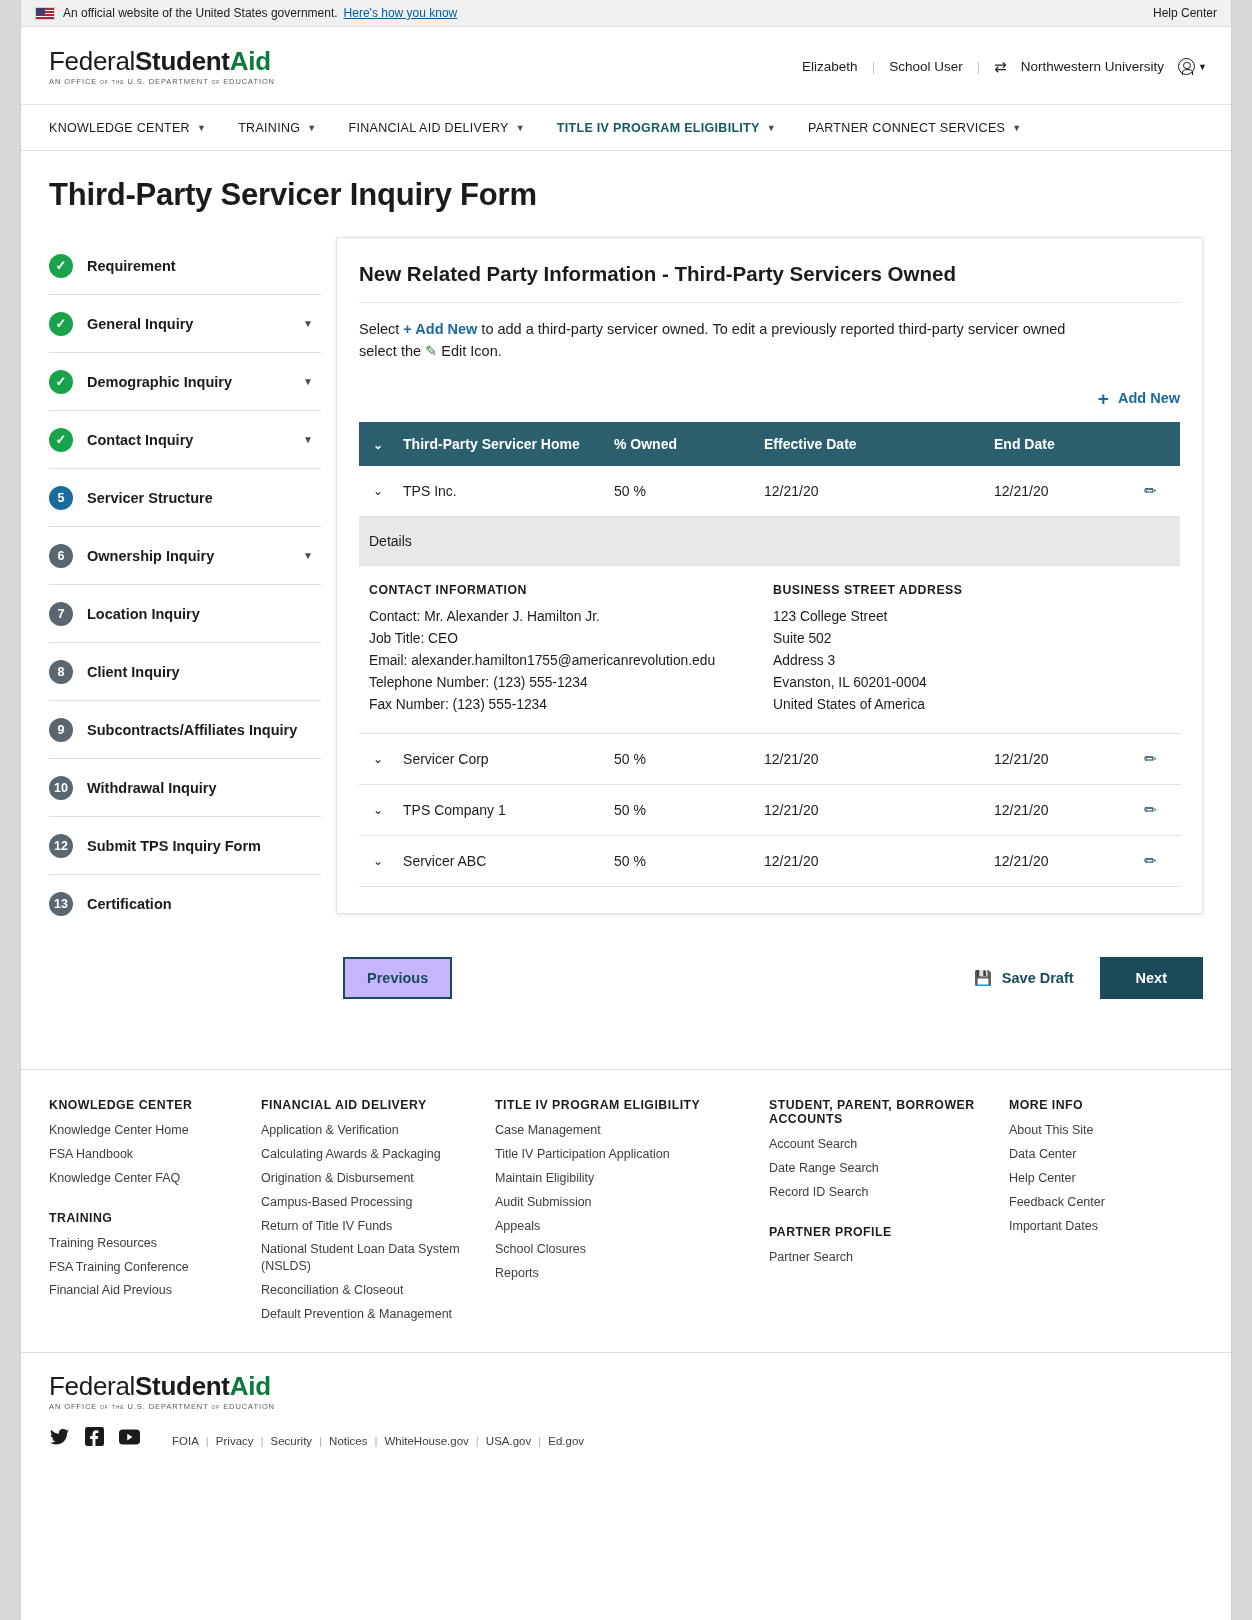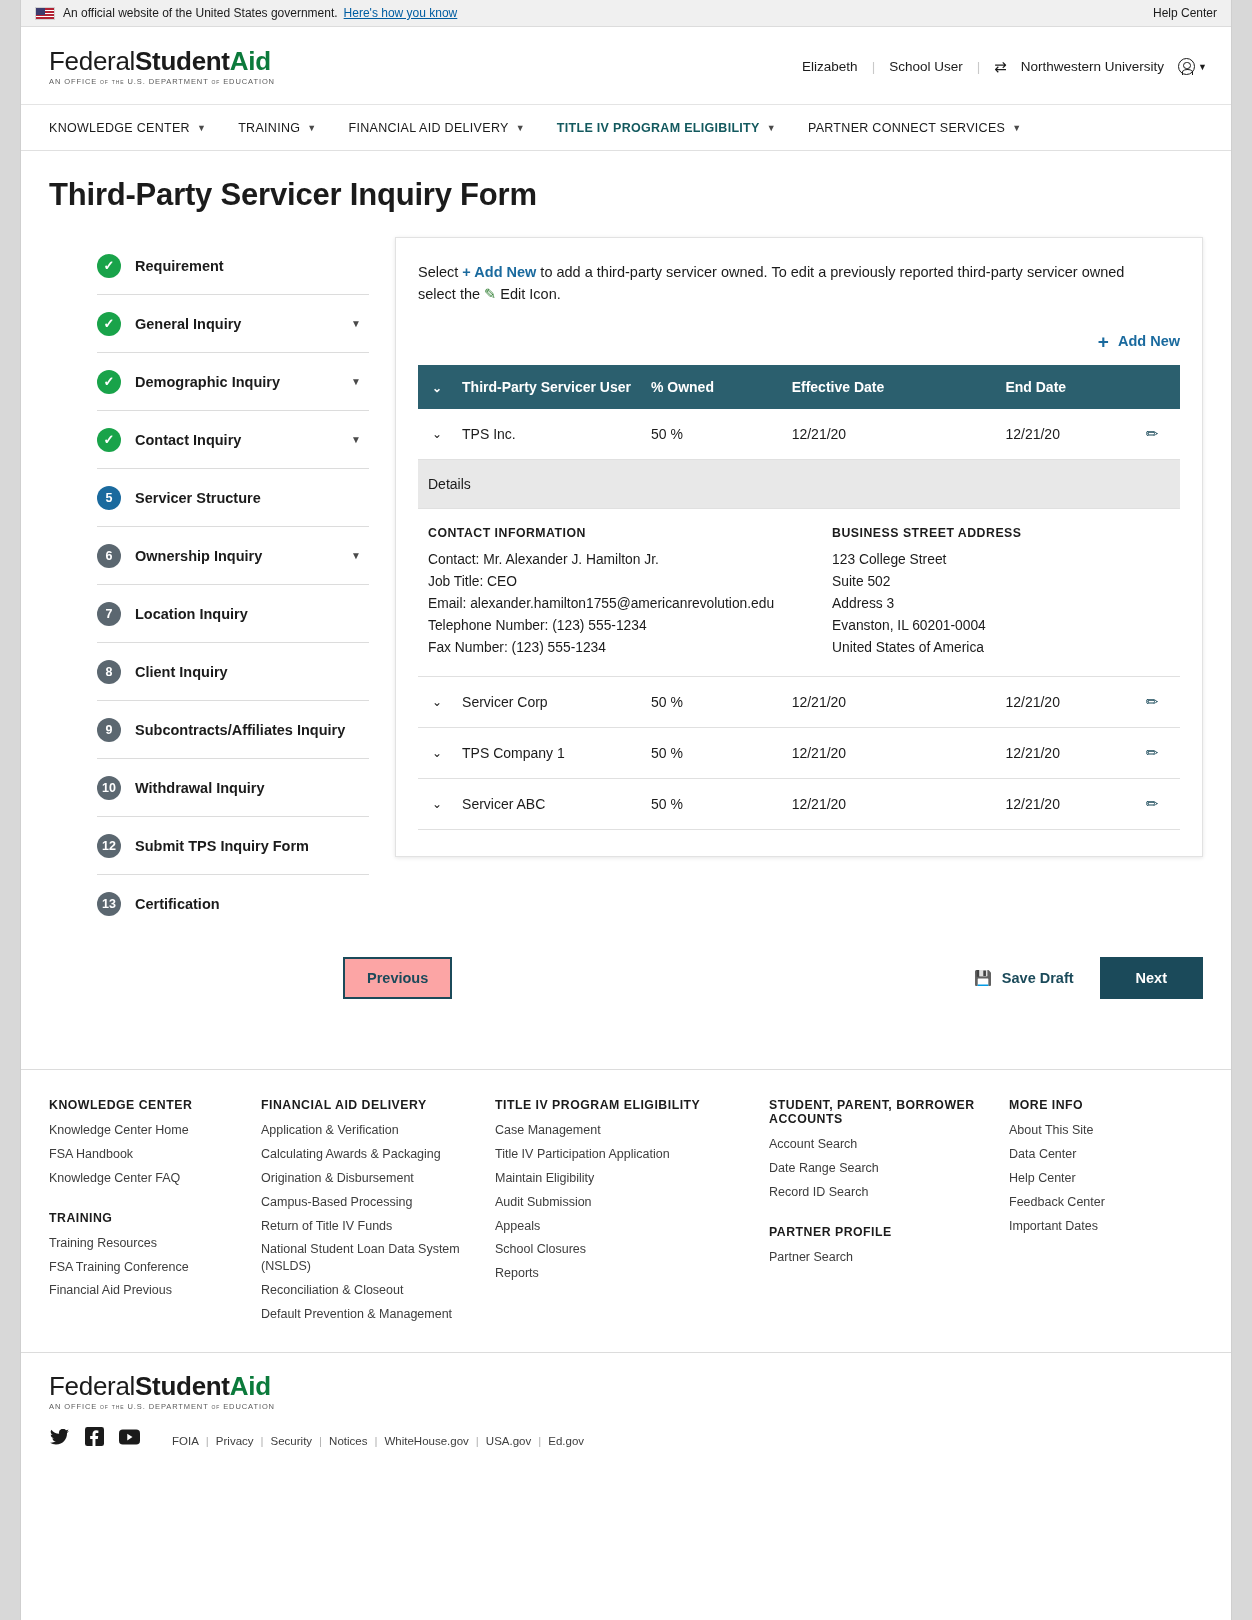--- a/index.html
+++ b/index.html
@@ -107,21 +107,21 @@
   }
   .navitem.active { color: #13595e; font-weight: 700; }
   .navitem .ncaret { font-size: 9px; color: #4a4a4a; }
 
   
   h1.page-title {
     font-size: 31px; font-weight: 700; margin: 26px 0 0 28px; letter-spacing: -0.2px;
   }
 
   
-  .content { display: flex; padding: 24px 28px 0 28px; gap: 26px; margin-left: 48px; }
+  .content { display: flex; padding: 24px 28px 0 28px; gap: 15px; }
 
   
   .stepper { width: 272px; flex-shrink: 0; }
   .step {
     display: flex; align-items: center; gap: 14px;
     height: 58px; border-bottom: 1px solid #dcdcdc;
     cursor: pointer; padding-right: 8px;
   }
   .step:last-child { border-bottom: none; }
   .step .label { font-size: 14.5px; font-weight: 700; flex: 1; }
@@ -194,21 +194,21 @@
     margin: 0 0 8px 0; text-transform: uppercase;
   }
   .details-col .line { margin: 2px 0; }
 
   
   .formactions {
     display: flex; align-items: center;
     margin: 24px 28px 0 322px;
   }
   .btn-prev {
-    border: 2px solid #1b4a5a; color: #1b4a5a; background: #fca5a5;
+    border: 2px solid #1b4a5a; color: #1b4a5a; background: #c4b5fd;
     font-size: 14.5px; font-weight: 700; padding: 11px 22px; cursor: pointer;
   }
   .formactions .spacer { flex: 1; }
   .save-draft {
     display: flex; align-items: center; gap: 9px;
     color: #1b4a5a; font-weight: 700; font-size: 14.5px; cursor: pointer;
     margin-right: 26px;
   }
   .btn-next {
     background: #1b4a5a; color: #fff; border: 2px solid #1b4a5a;
@@ -361,37 +361,38 @@
         <span class="bubble todo">12</span>
         <span class="label">Submit TPS Inquiry Form</span>
       </div>
       <div class="step">
         <span class="bubble todo">13</span>
         <span class="label">Certification</span>
       </div>
     </div>
 
     <div class="card">
+      <h2>New Related Party Information - Third-Party Servicers Owned</h2>
 
       <div class="intro">
         <span>Select </span><span class="addnew-ref">+ Add New</span><span> to add a third-party servicer owned. To edit a previously reported third-party servicer owned select the </span><span class="pencil-inline">✎</span><span> Edit Icon.</span>
       </div>
 
       <div class="addnew-row">
         <div class="addnew">
           <span class="plus">+</span>
           <span>Add New</span>
         </div>
       </div>
 
       <table class="tps">
         <thead>
           <tr>
             <th class="c-chevron"><span class="thchev">⌄</span></th>
-            <th>Third-Party Servicer User</th>
+            <th>Third-Party Servicer Home</th>
             <th class="c-pct">% Owned</th>
             <th class="c-eff">Effective Date</th>
             <th class="c-end">End Date</th>
             <th class="c-edit"></th>
           </tr>
         </thead>
         <tbody>
           <tr>
             <td class="c-chevron">⌄</td>
             <td>TPS Inc.</td>

